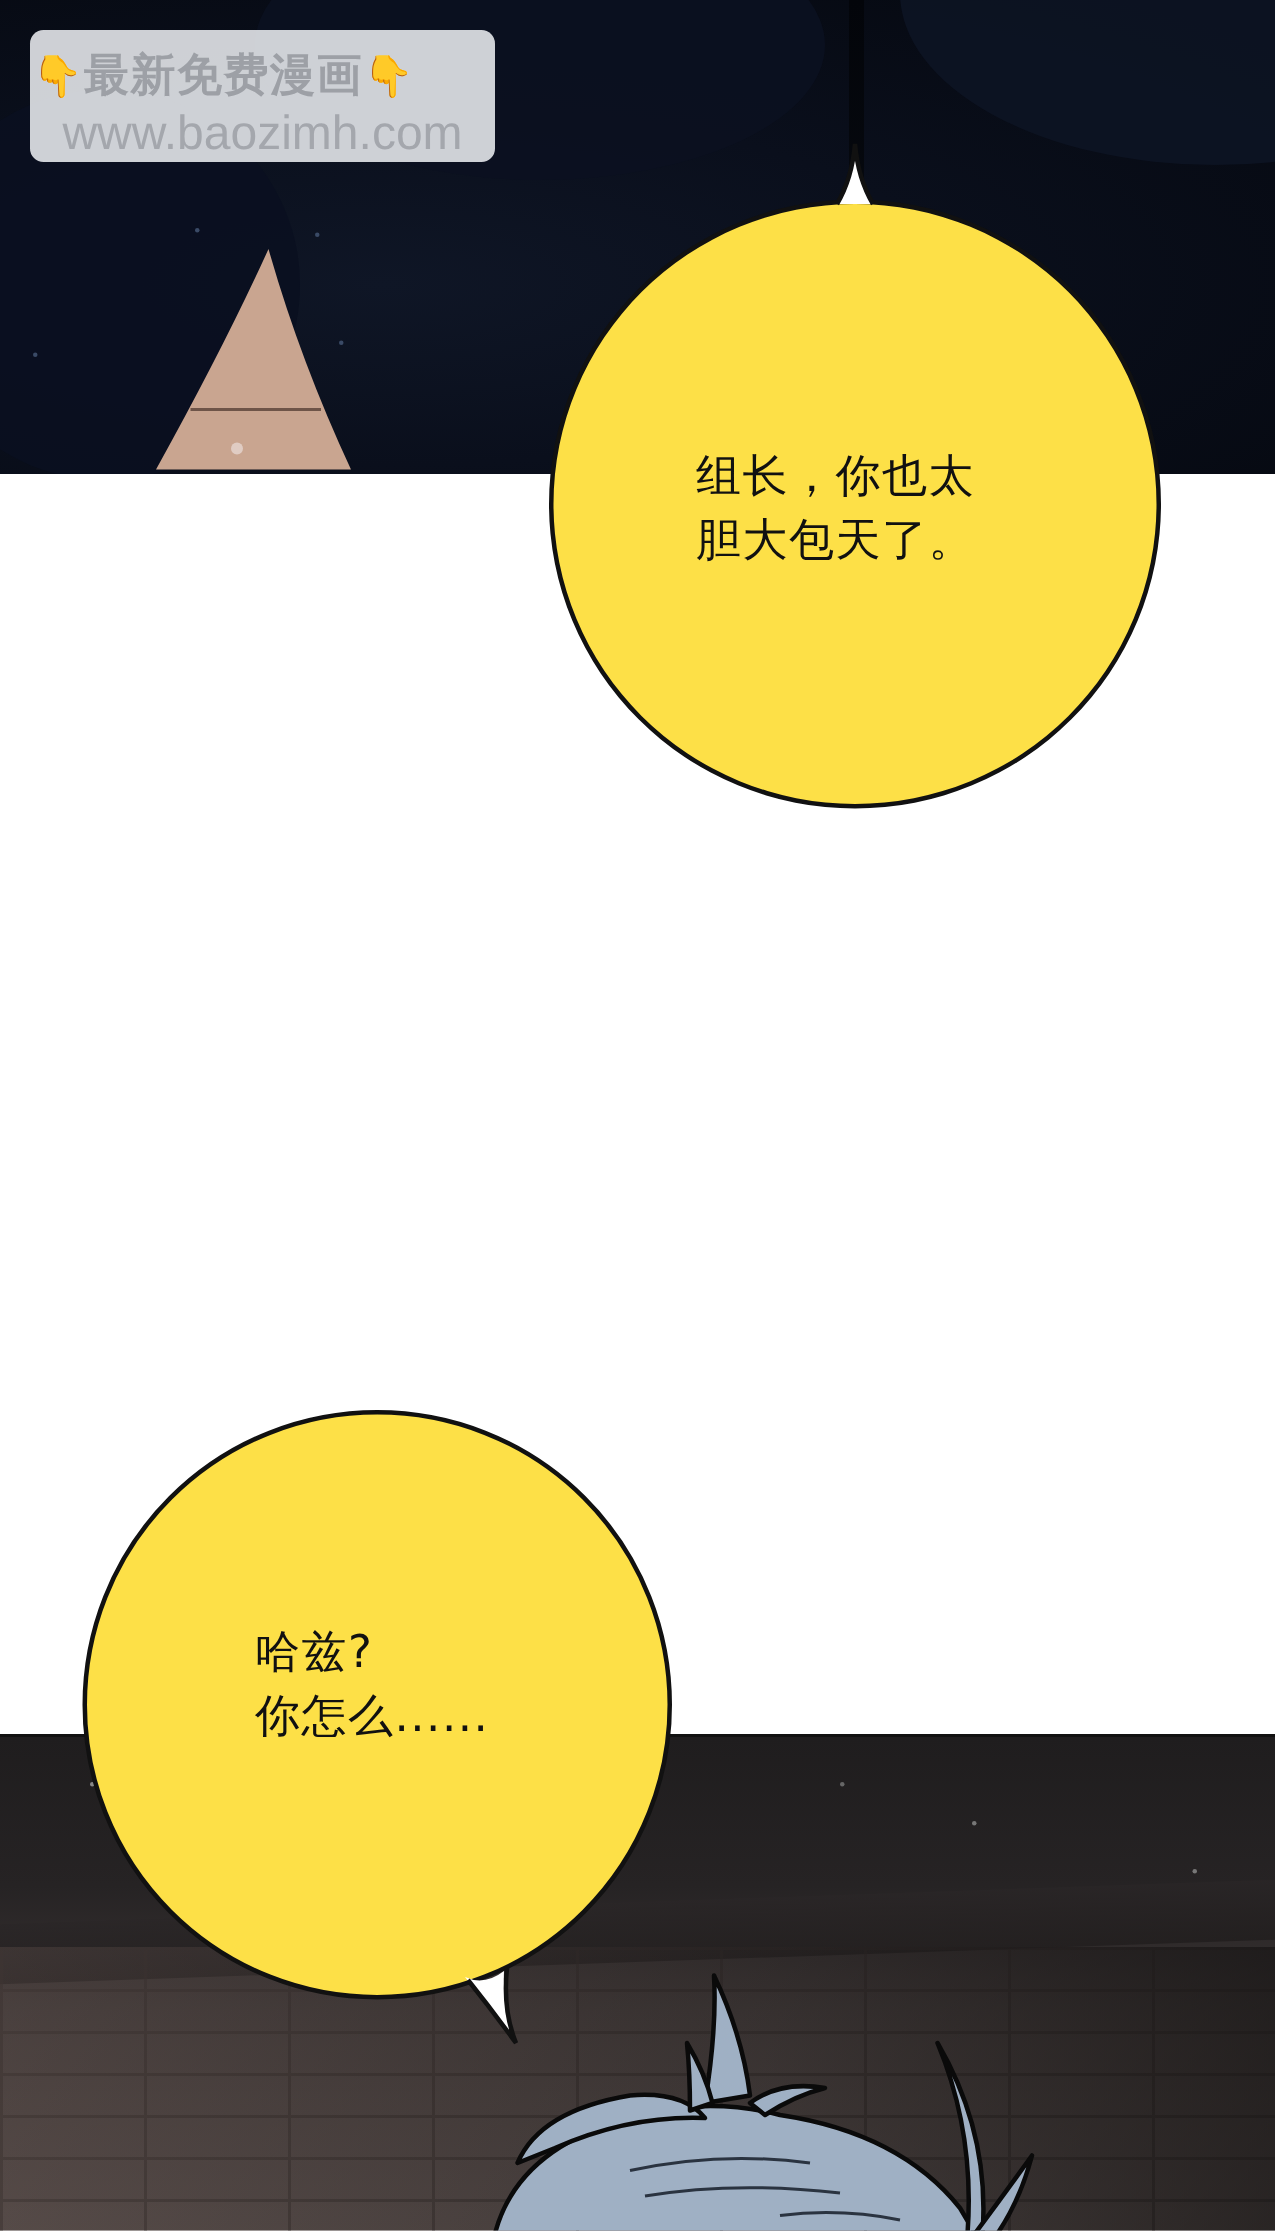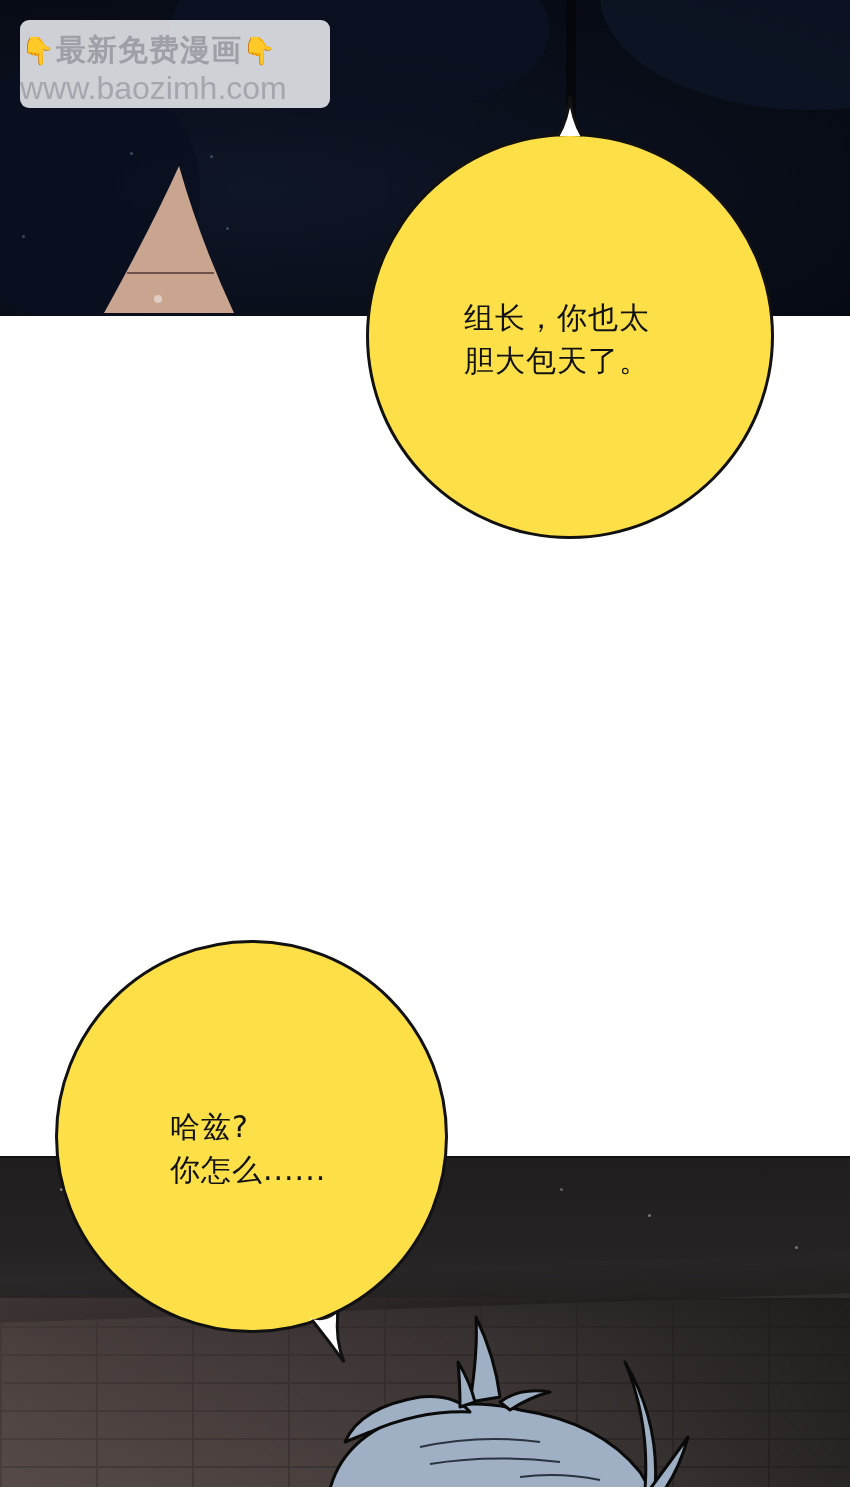--- a/index.html
+++ b/index.html
@@ -27,21 +27,21 @@
     .watermark {
       position: absolute; left: 20px; top: 20px; width: 310px; height: 88px;
       background: rgba(222,224,228,0.93); border-radius: 9px;
     }
     .wm-line1 {
       position: absolute; left: 0; top: 10px; width: 258px; text-align: center;
       font-size: 30px; font-weight: bold; color: #9da0a6; letter-spacing: 1px;
     }
     .wm-line1 .hand { color: #e5a91f; font-weight: normal; font-size: 27px; }
     .wm-line2 {
-      position: absolute; left: 0; top: 52px; width: 310px; text-align: left;
+      position: absolute; left: 0; top: 52px; width: 310px; text-align: center;
       font-family: "Liberation Sans", sans-serif;
       font-size: 32px; color: #a4a7ad; line-height: 1;
     }
 
     .panel-bottom {
       position: absolute; left: 0; top: 1156px; width: 850px; height: 331px;
       background: linear-gradient(180deg, #1f1d1e 0%, #262324 30%, #3a3433 55%, #4a4240 100%);
       border-top: 2px solid #111;
       overflow: hidden;
     }
@@ -69,21 +69,21 @@
       border-radius: 50%; box-sizing: border-box;
     }
     .bubble-1 { left: 366px; top: 133px; width: 408px; height: 406px; }
     .bubble-2 { left: 55px; top: 940px; width: 393px; height: 393px; }
     .tail { position: absolute; }
     .bubble-text {
       position: absolute; color: #111; font-size: 30px; line-height: 43px;
       white-space: pre; letter-spacing: 1px;
     }
     .bubble-1 .bubble-text { left: 95px; top: 160px; }
-    .bubble-2 .bubble-text { left: 112px; top: 162px; }
+    .bubble-2 .bubble-text { left: 112px; top: 137px; }
   </style>
 </head>
 <body>
 
 <div class="panel-top">
   <div class="fold" style="left:600px;top:-120px;width:420px;height:230px;"></div>
   <div class="fold" style="left:170px;top:-60px;width:380px;height:180px;background:#0b1120;"></div>
   <div class="fold" style="left:-60px;top:60px;width:260px;height:260px;background:#0a1020;"></div>
   <div class="vline"></div>
   <div class="sparkle" style="left:130px;top:152px;"></div>

